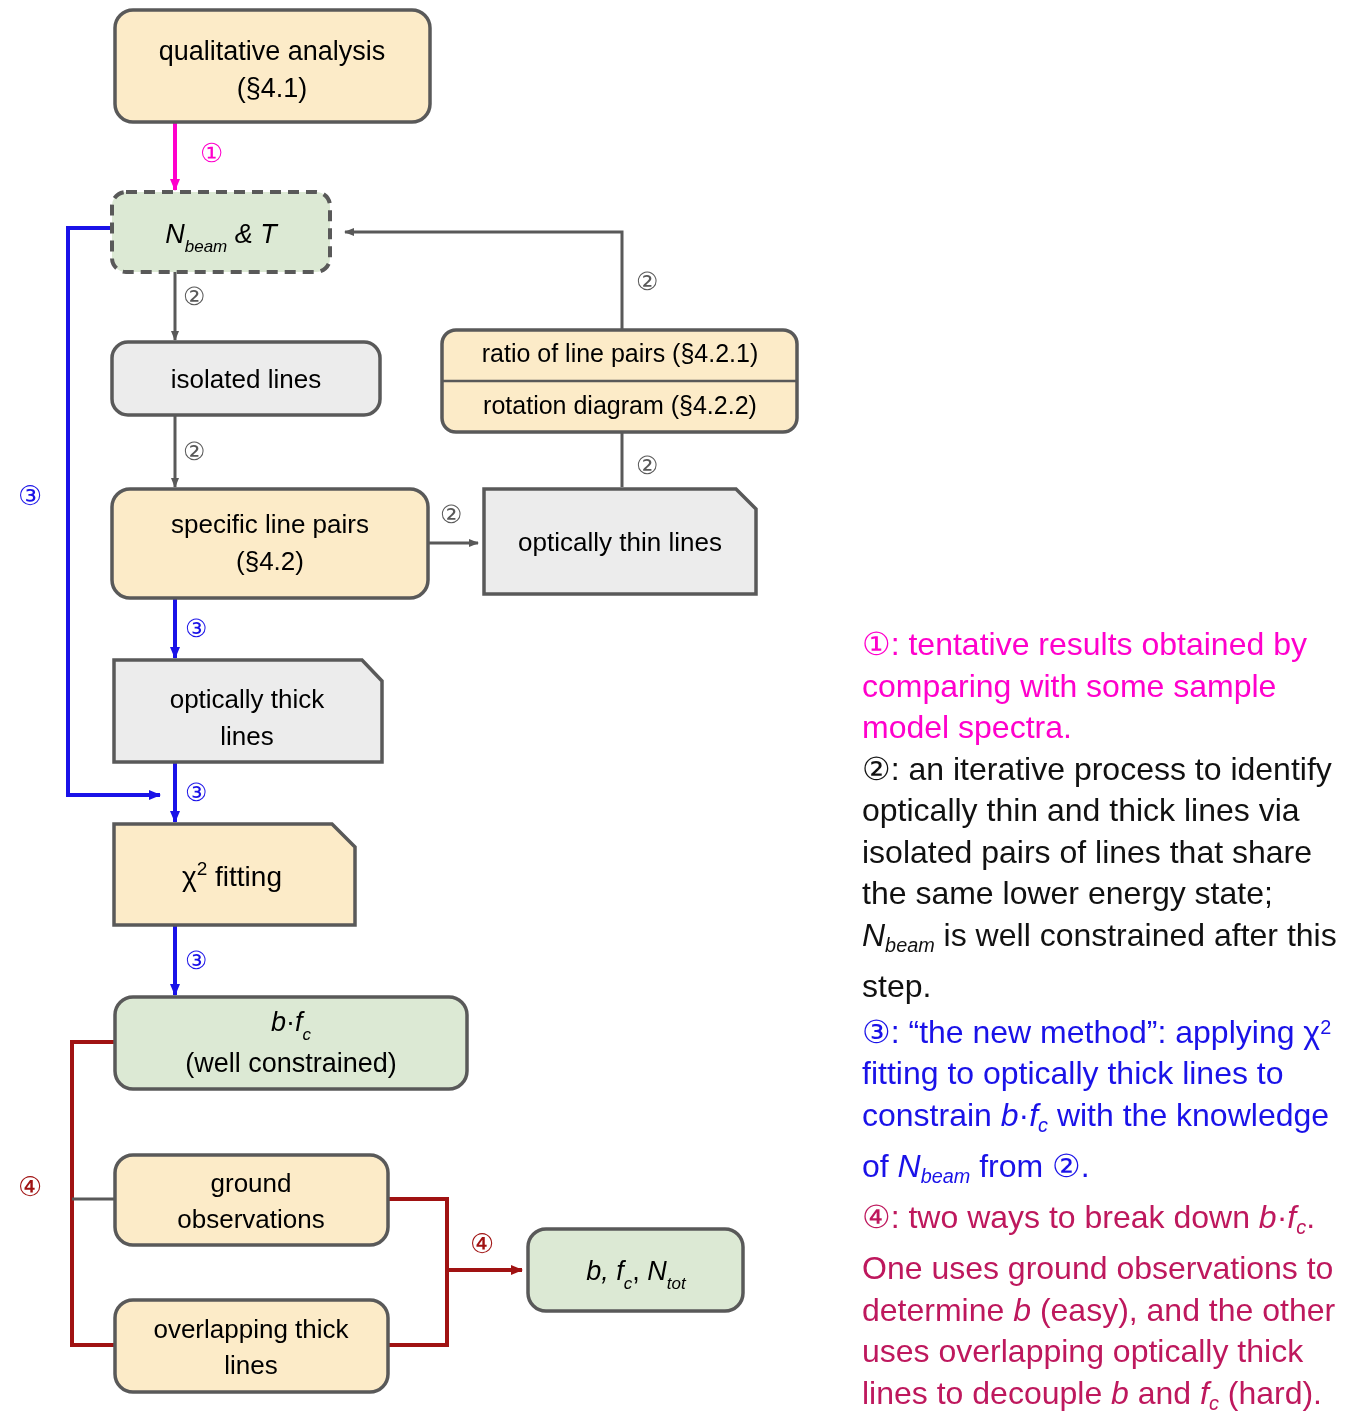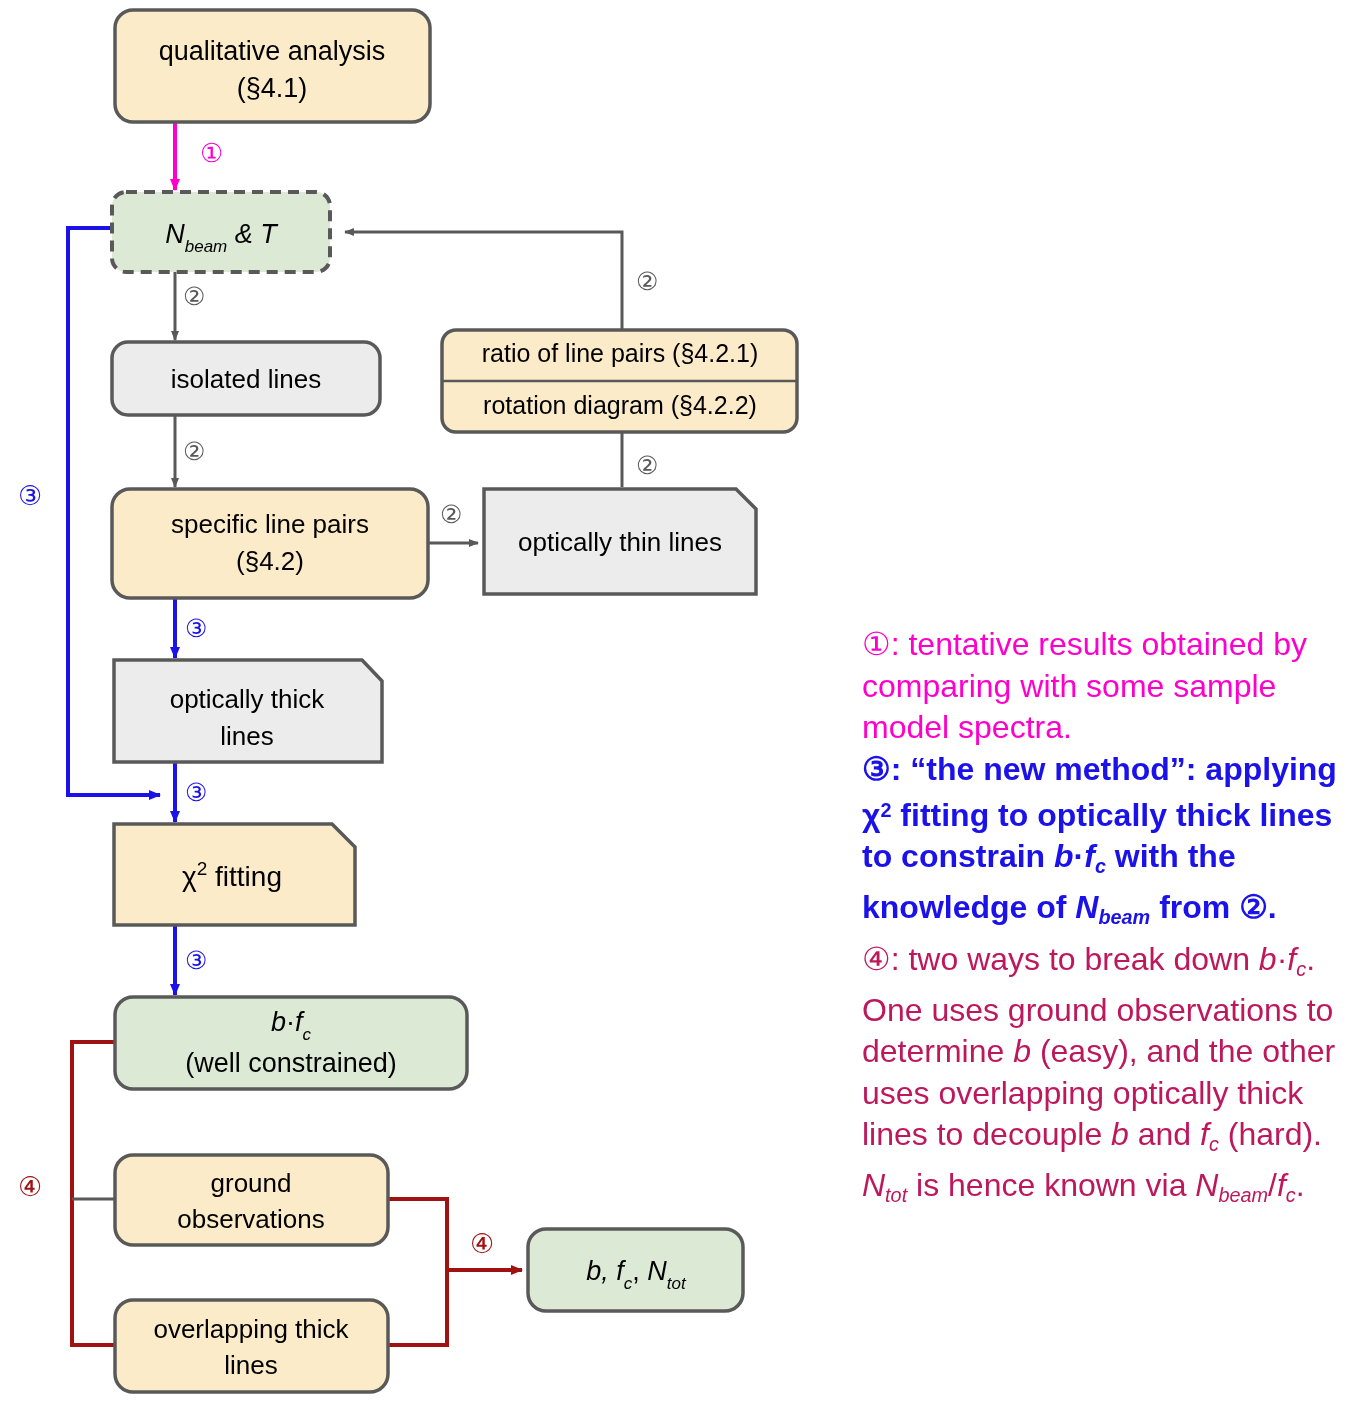--- a/index.html
+++ b/index.html
@@ -4,21 +4,21 @@
 <style>
   html,body{margin:0;padding:0;background:#ffffff;}
   body{width:1360px;height:1411px;position:relative;overflow:hidden;
        font-family:"Liberation Sans", sans-serif;color:#000;}
   #chart{position:absolute;left:0;top:0;width:1360px;height:1411px;}
   .legend{position:absolute;left:862px;top:624px;width:482px;
           font-size:32px;line-height:41.5px;}
   .legend p{margin:0;}
   .lg1{color:#FF00CC;}
   .lg2{color:#111111;}
-  .lg3{color:#1A12E8;font-weight:bold;}
+  .lg3{color:#1A12E8;}
   .lg4{color:#be185d;}
   .it{font-style:italic;}
   sub{font-size:0.62em;font-style:italic;vertical-align:-0.28em;}
   sup{font-size:0.62em;vertical-align:0.45em;font-style:normal;}
   .nbeam{font-style:italic;}
 </style>
 </head>
 <body>
 
 <svg id="chart" viewBox="0 0 1360 1411">
@@ -154,18 +154,19 @@
   <text x="185" y="969" font-size="25" fill="#1A12E8">③</text>
   <text x="18" y="505" font-size="27" fill="#1A12E8">③</text>
   <text x="18" y="1196" font-size="27" fill="#A01212">④</text>
   <text x="470" y="1253" font-size="27" fill="#A01212">④</text>
 </svg>
 
 <div class="legend">
 
   <p class="lg1"><span>①</span><span>: tentative results obtained by comparing with some sample model spectra.</span></p>
 
+  <p class="lg2"><span>②</span><span>: an iterative process to identify optically thin and thick lines via isolated pairs of lines that share the same lower energy state; </span><span class="nbeam">N</span><sub>beam</sub><span> is well constrained after this step.</span></p>
 
   <p class="lg3"><span>③</span><span>: “the new method”: applying χ</span><sup>2</sup><span> fitting to optically thick lines to constrain </span><span class="it">b</span><span>·</span><span class="it">f</span><sub>c</sub><span> with the knowledge of </span><span class="it">N</span><sub>beam</sub><span> from </span><span>②</span><span>.</span></p>
 
   <p class="lg4"><span>④</span><span>: two ways to break down </span><span class="it">b</span><span>·</span><span class="it">f</span><sub>c</sub><span>. One uses ground observations to determine </span><span class="it">b</span><span> (easy), and the other uses overlapping optically thick lines to decouple </span><span class="it">b</span><span> and </span><span class="it">f</span><sub>c</sub><span> (hard). </span><span class="it">N</span><sub>tot</sub><span> is hence known via </span><span class="it">N</span><sub>beam</sub><span>/</span><span class="it">f</span><sub>c</sub><span>.</span></p>
 
 </div>
 
 </body></html>

